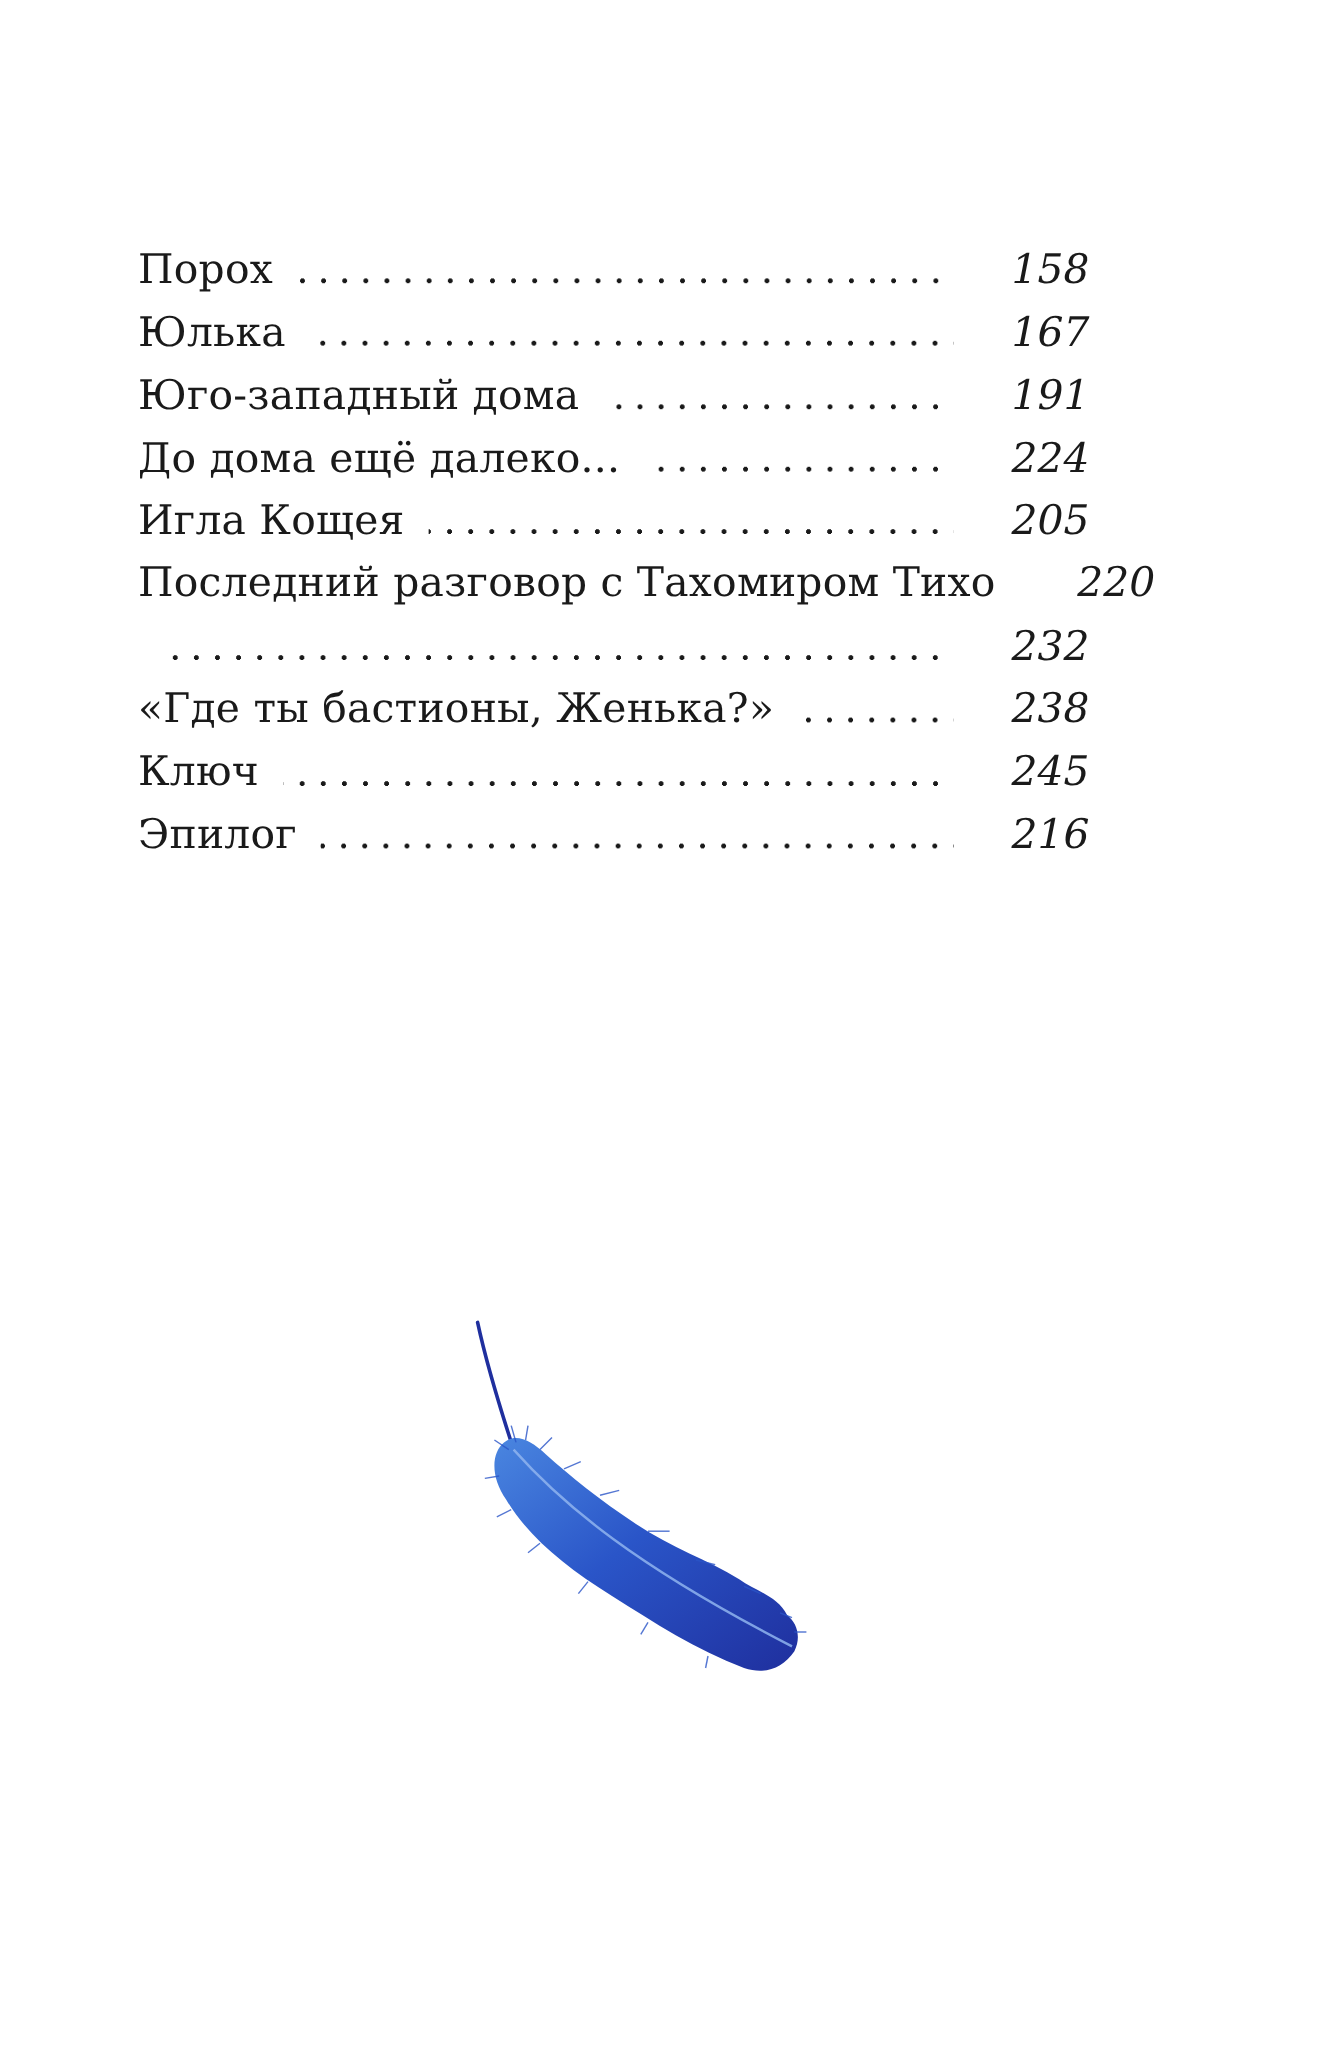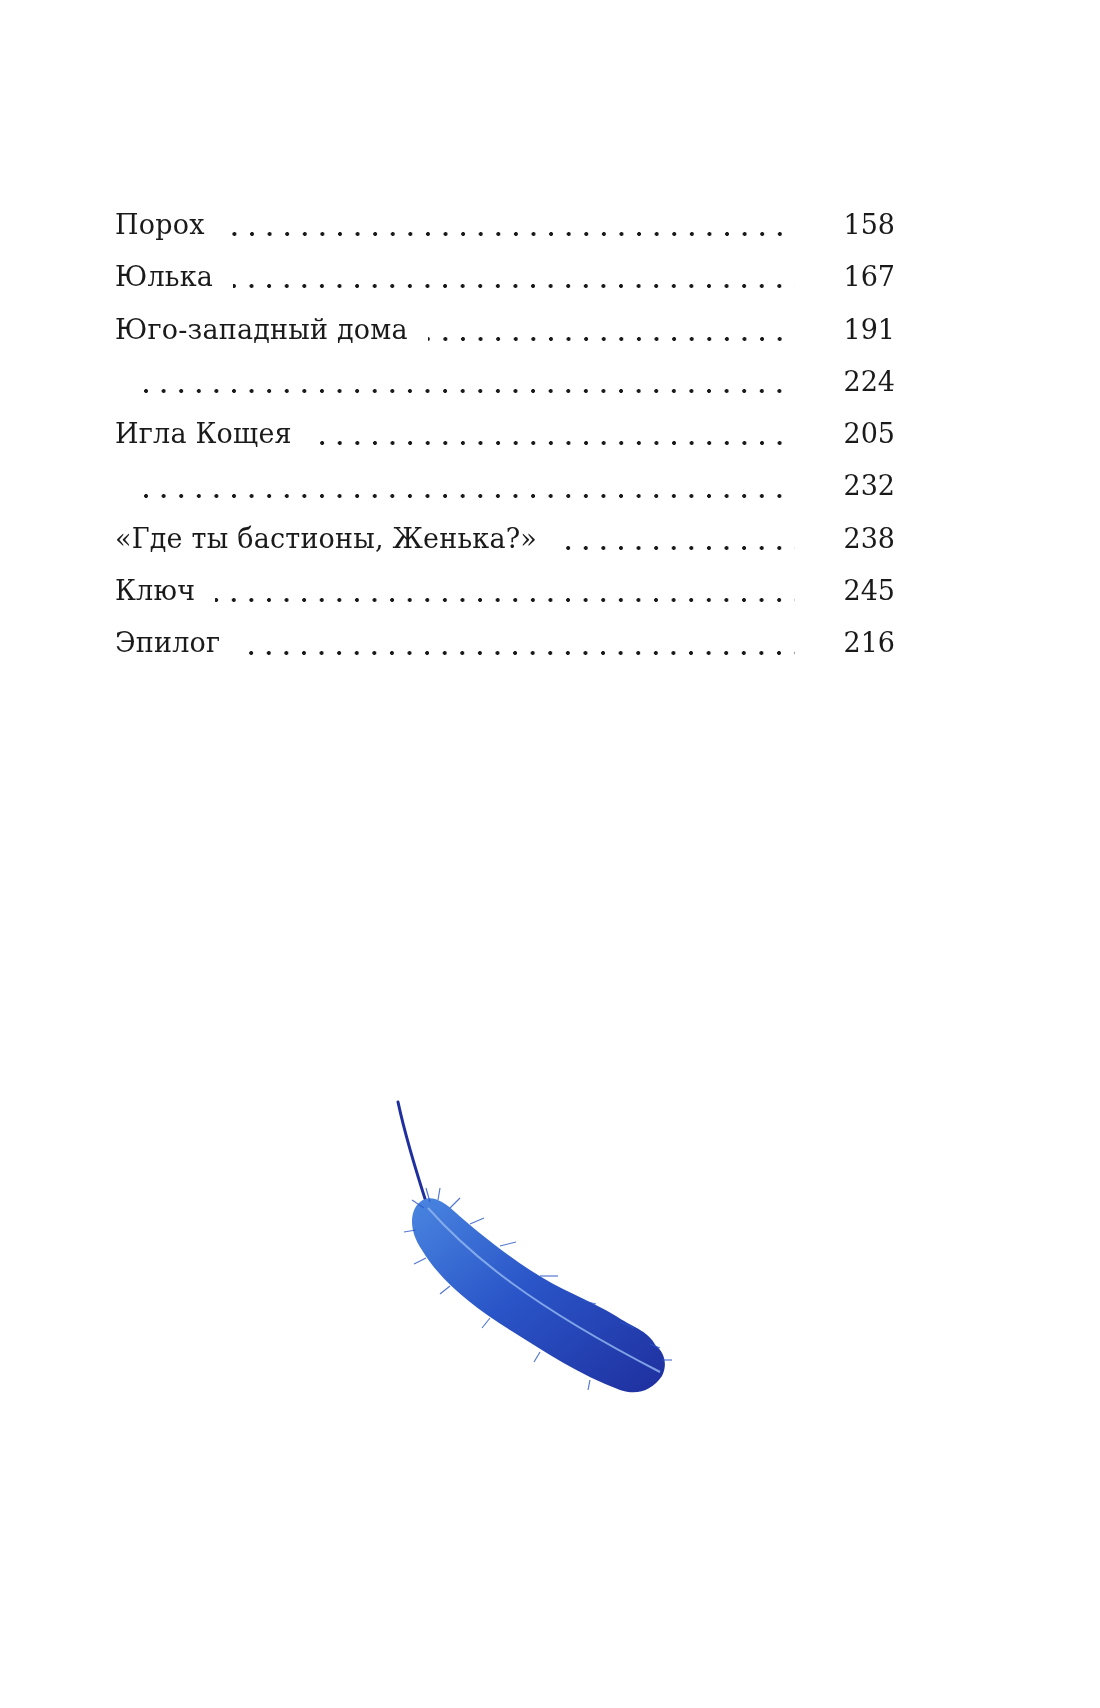--- a/index.html
+++ b/index.html
@@ -1,27 +1,27 @@
 <!DOCTYPE html>
 <html><head>
 <meta charset="utf-8">
 <style>
   html, body { margin: 0; padding: 0; background: #ffffff; }
   body { width: 1100px; height: 1708px; position: relative; overflow: hidden;
          font-family: "DejaVu Serif", "Liberation Serif", serif; color: #1a1a1a; }
   .toc { position: absolute; left: 115px; top: 203px; width: 780px; }
-  .toc-row { display: flex; align-items: baseline; height: 52.3px; font-size: 27px; line-height: 44px; }
+  .toc-row { display: flex; align-items: baseline; height: 52.3px; font-size: 34px; line-height: 44px; }
   .toc-title { white-space: nowrap; letter-spacing: 0.2px; }
   .toc-leader { flex: 1; position: relative; height: 28px; margin: 0 20px 0 20px; overflow: hidden; align-self: center; }
   .toc-leader::before {
     content: ""; position: absolute; right: 0; top: 17px; width: 100%; height: 4px;
     background-image: radial-gradient(circle at 2px 2px, #1a1a1a 1.8px, transparent 2.2px);
     background-size: 17.6px 4px; background-repeat: repeat-x; background-position: right top;
   }
-  .toc-page { width: 52px; text-align: right; white-space: nowrap; margin-left: 28px; }
+  .toc-page { width: 52px; text-align: right; white-space: nowrap; margin-left: 28px; font-style: italic; }
   .feather { position: absolute; left: 380px; top: 1090px; width: 300px; height: 340px; }
 </style>
 </head>
 <body>
 
 <div class="toc">
   <div class="toc-row">
     <span class="toc-title">Порох</span>
     <span class="toc-leader"></span>
     <span class="toc-page">158</span>
@@ -30,27 +30,33 @@
     <span class="toc-title">Юлька</span>
     <span class="toc-leader"></span>
     <span class="toc-page">167</span>
   </div>
   <div class="toc-row">
     <span class="toc-title">Юго-западный дома</span>
     <span class="toc-leader"></span>
     <span class="toc-page">191</span>
   </div>
   <div class="toc-row">
+    <span class="toc-title">До дома ещё далеко...</span>
     <span class="toc-leader"></span>
     <span class="toc-page">224</span>
   </div>
   <div class="toc-row">
     <span class="toc-title">Игла Кощея</span>
     <span class="toc-leader"></span>
     <span class="toc-page">205</span>
+  </div>
+  <div class="toc-row">
+    <span class="toc-title">Последний разговор с Тахомиром Тихо</span>
+    <span class="toc-leader"></span>
+    <span class="toc-page">220</span>
   </div>
   <div class="toc-row">
     <span class="toc-leader"></span>
     <span class="toc-page">232</span>
   </div>
   <div class="toc-row">
     <span class="toc-title">«Где ты бастионы, Женька?»</span>
     <span class="toc-leader"></span>
     <span class="toc-page">238</span>
   </div>

